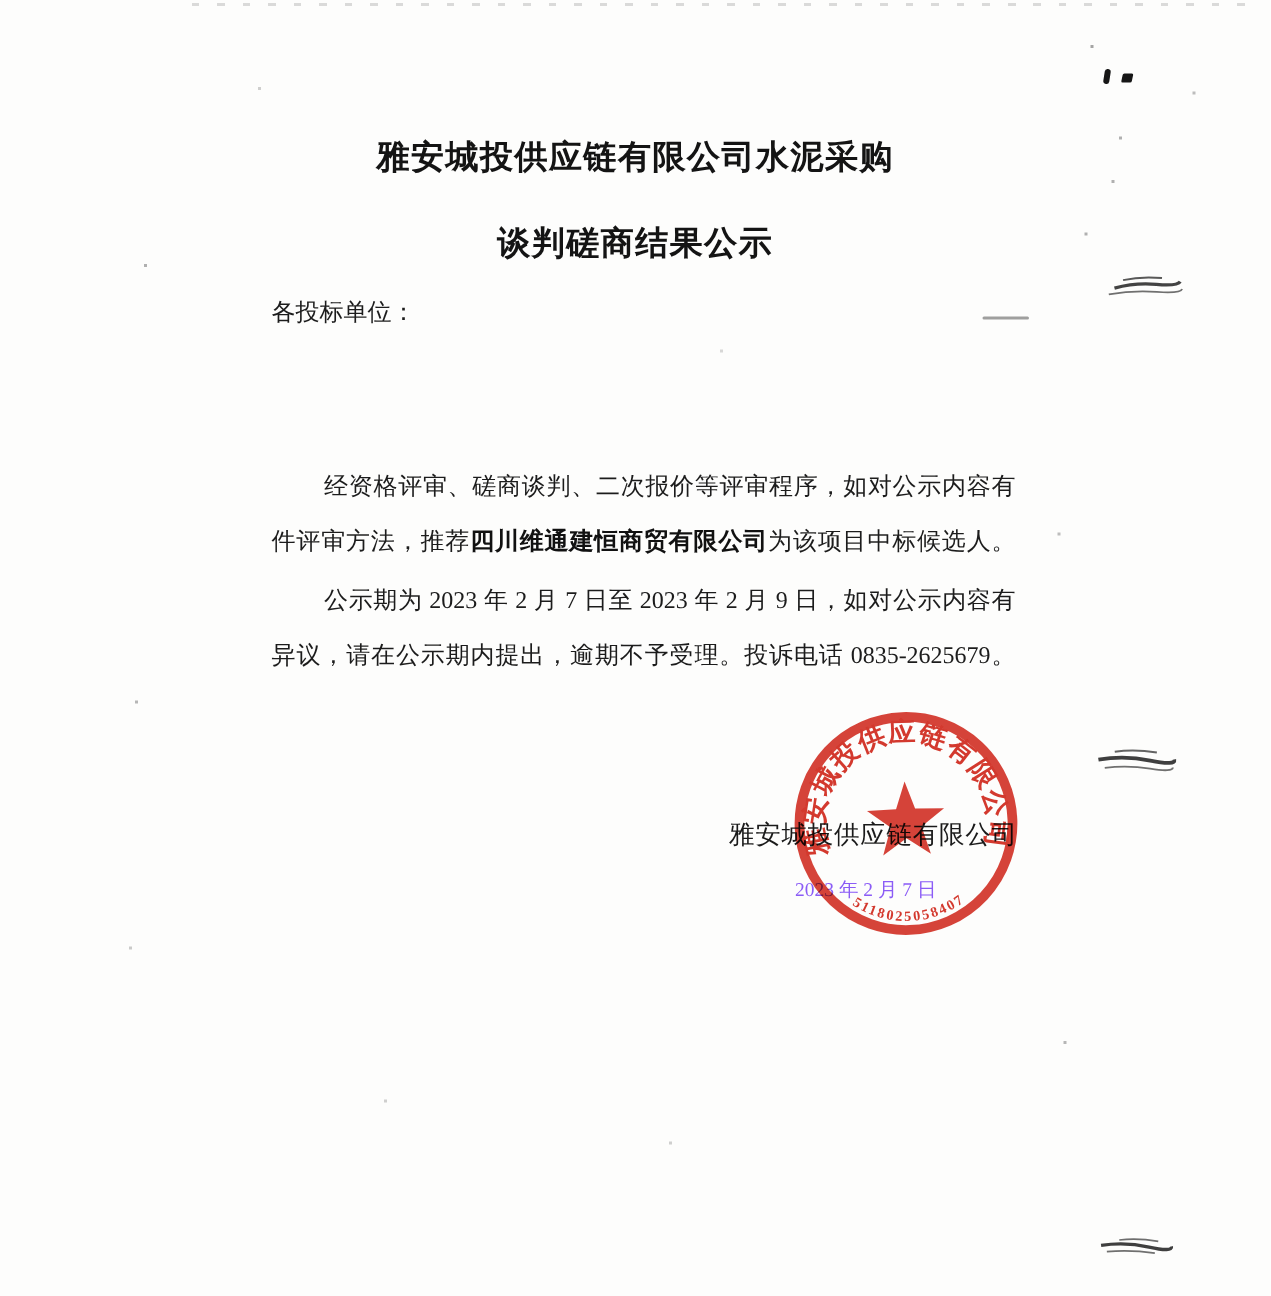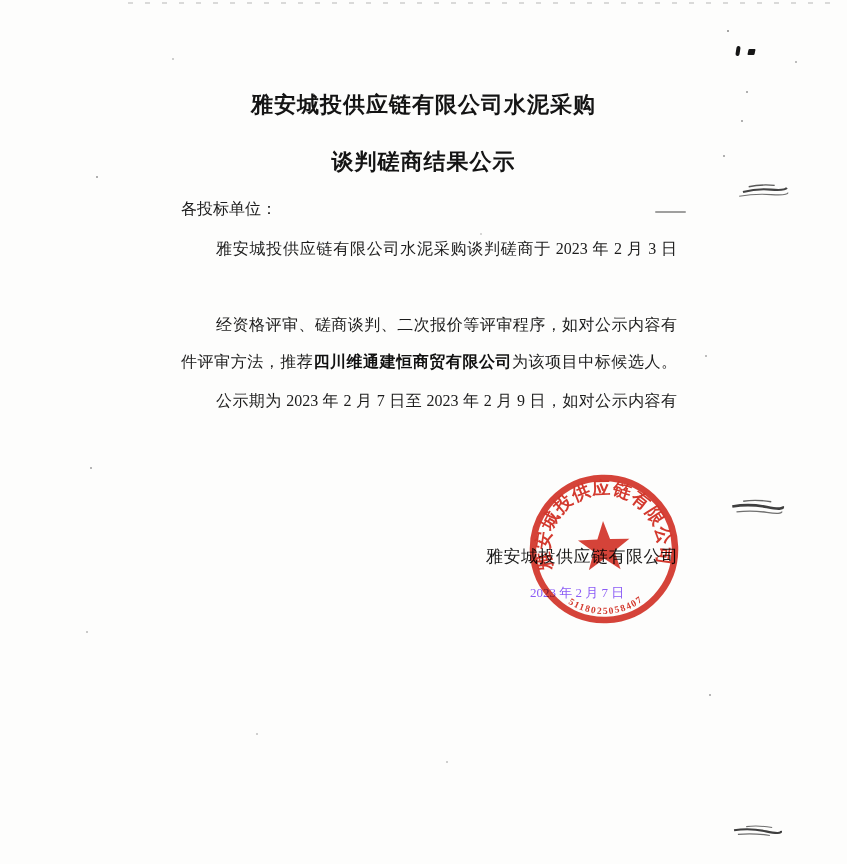--- a/index.html
+++ b/index.html
@@ -126,28 +126,28 @@
 </head>
 <body>
 
 <div class="page">
 
   <div class="title title-1">雅安城投供应链有限公司水泥采购</div>
   <div class="title title-2">谈判磋商结果公示</div>
 
   <div class="bodyline l1">各投标单位：</div>
 
-  <div class="bodyline l2 just indent">雅安城投供应链有限公司水泥采购谈判磋商于 2023 年 2 月 3 日</div>
 
   <div class="bodyline l4 just indent">经资格评审、磋商谈判、二次报价等评审程序，如对公示内容有</div>
   <div class="bodyline l5 just">
     <span>件评审方法，推荐</span><span class="bold-co">四川维通建恒商贸有限公司</span><span>为该项目中标候选人。</span>
   </div>
 
   <div class="bodyline l6 just indent">公示期为 2023 年 2 月 7 日至 2023 年 2 月 9 日，如对公示内容有</div>
+  <div class="bodyline l7 just">异议，请在公示期内提出，逾期不予受理。投诉电话 0835-2625679。</div>
 
   <div class="sig-company">雅安城投供应链有限公司</div>
   <div class="sig-date">2023 年 2 月 7 日</div>
 
   <svg class="seal" viewBox="0 0 170 170" aria-hidden="true">
     <defs>
       <path id="arcTop" d="M 33.3 103.8 A 55 55 0 1 1 136.7 103.8" fill="none"></path>
       <path id="arcBottom" d="M 28.7 117.5 A 65 65 0 0 0 141.3 117.5" fill="none"></path>
     </defs>
     <circle cx="85" cy="85" r="71" fill="none" stroke="#d2281c" stroke-width="6.5" opacity="0.95"></circle>

